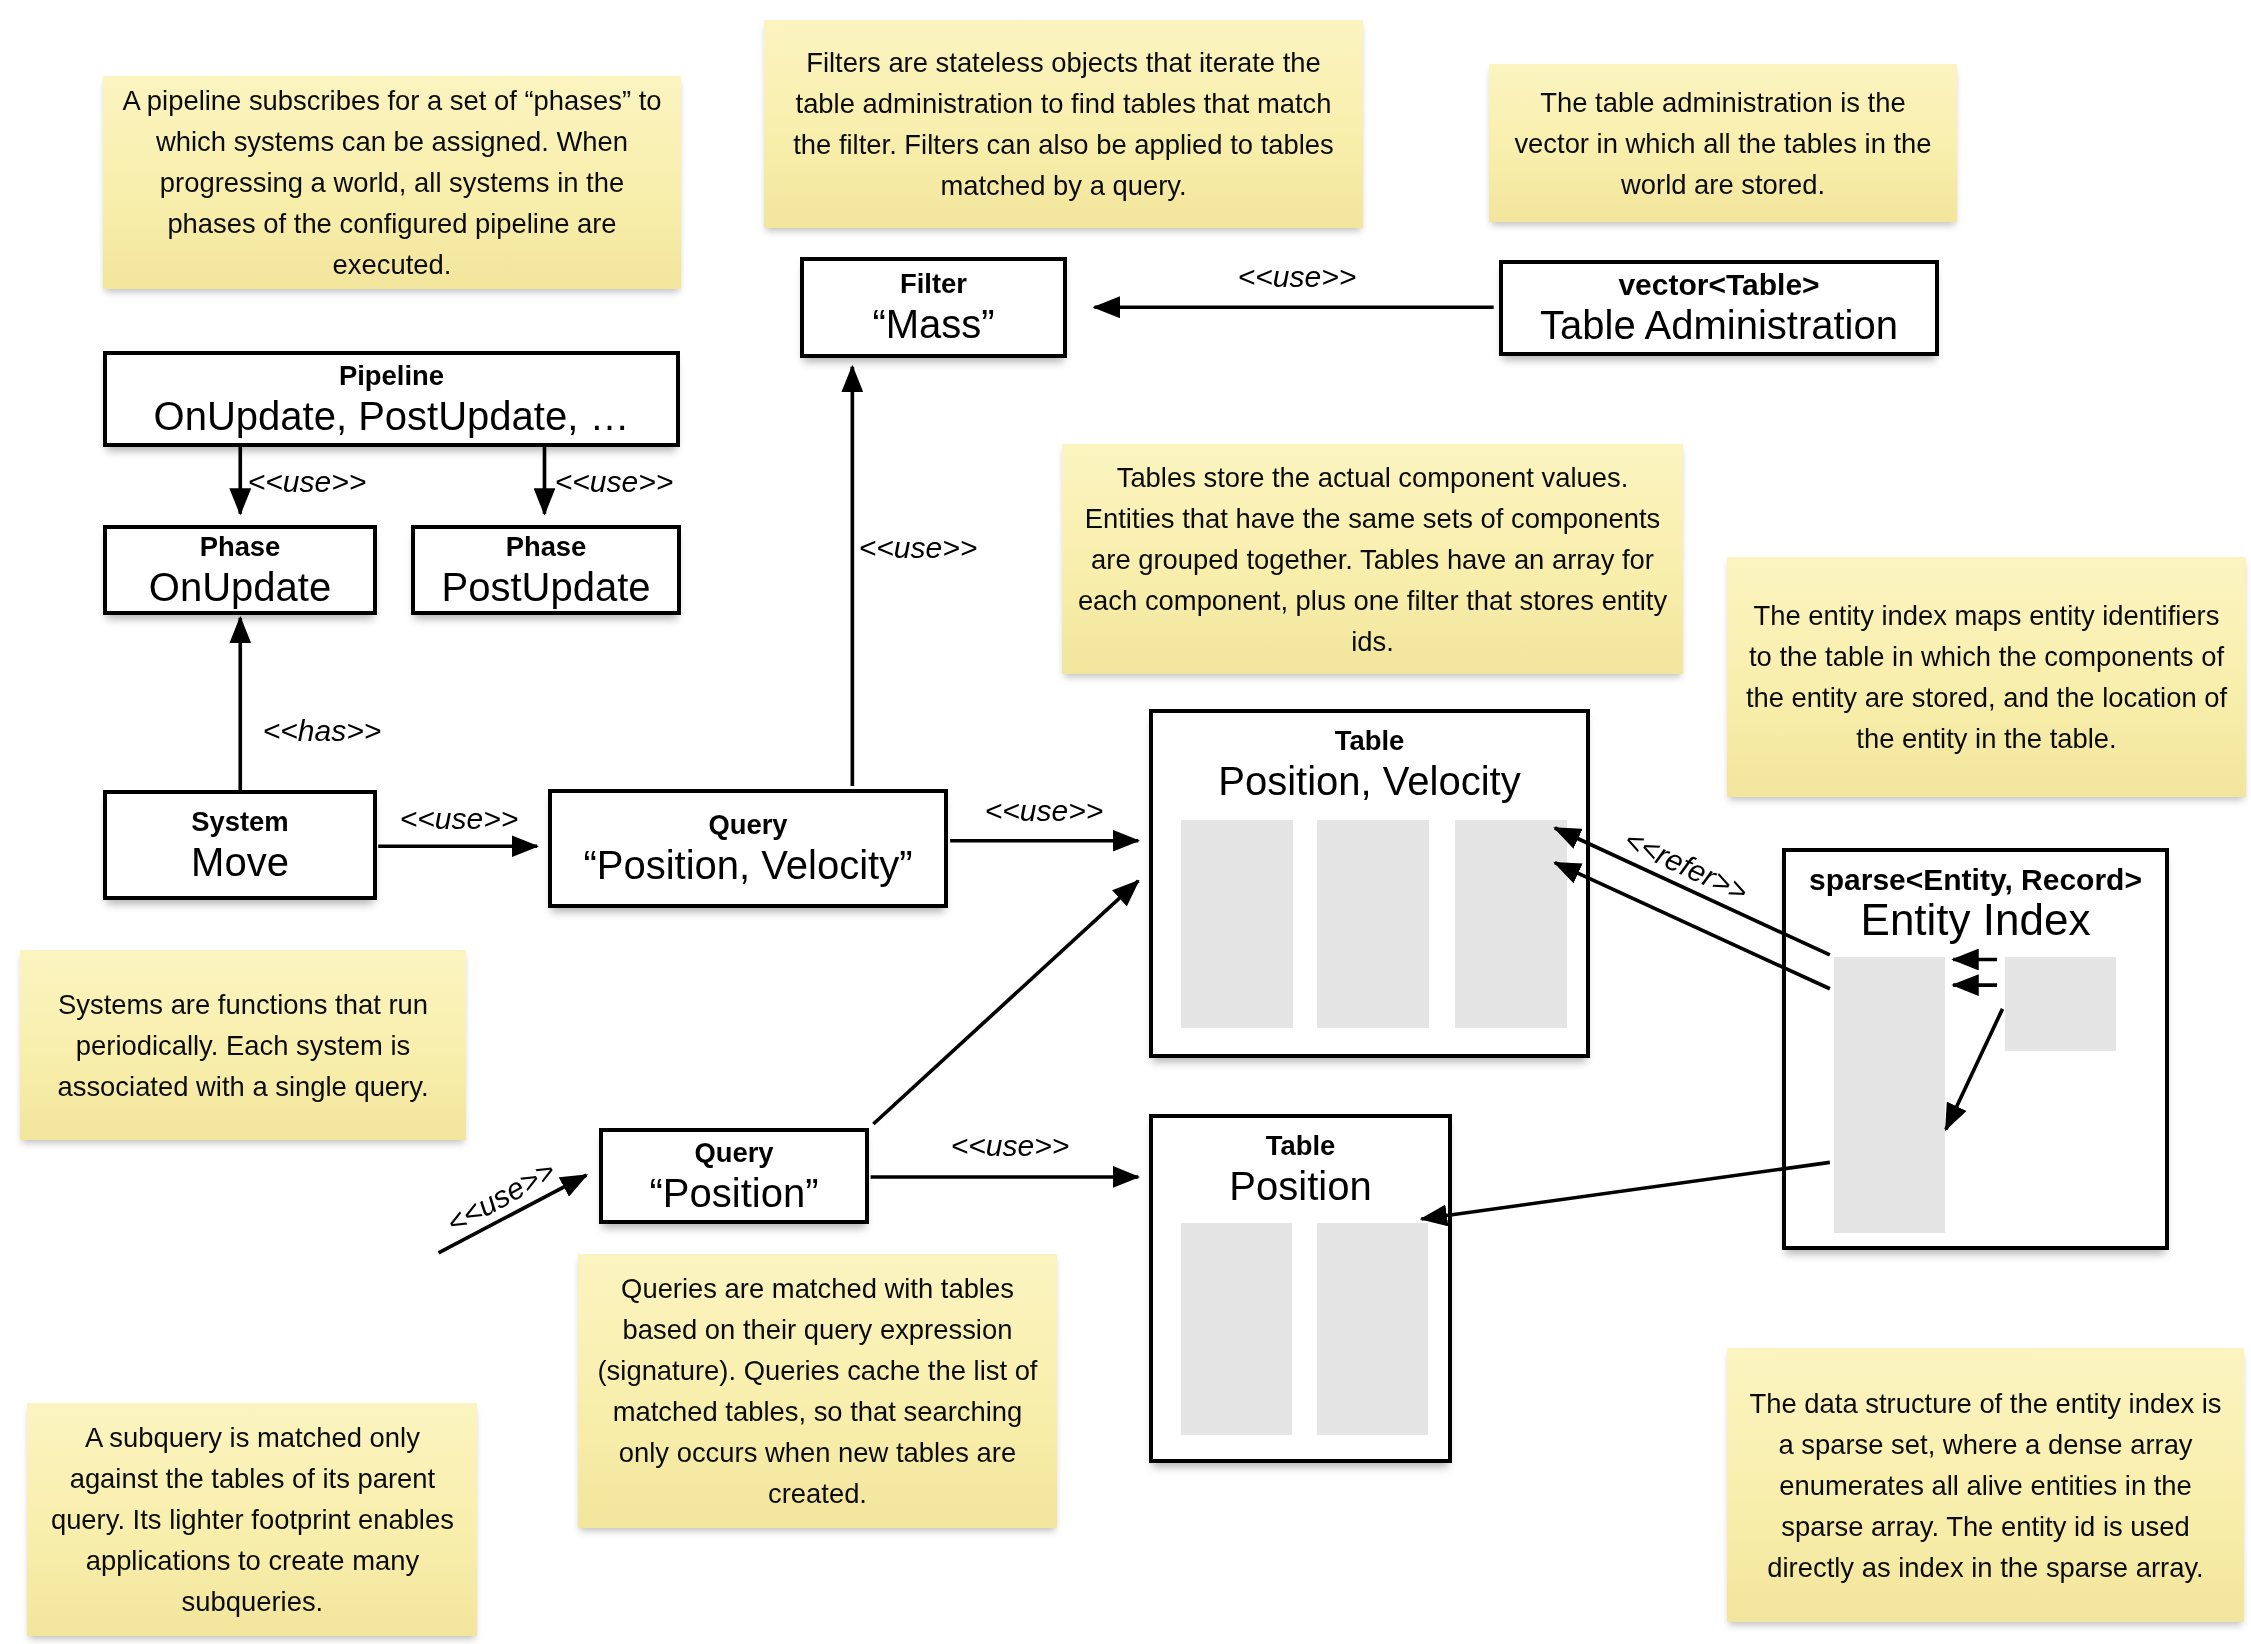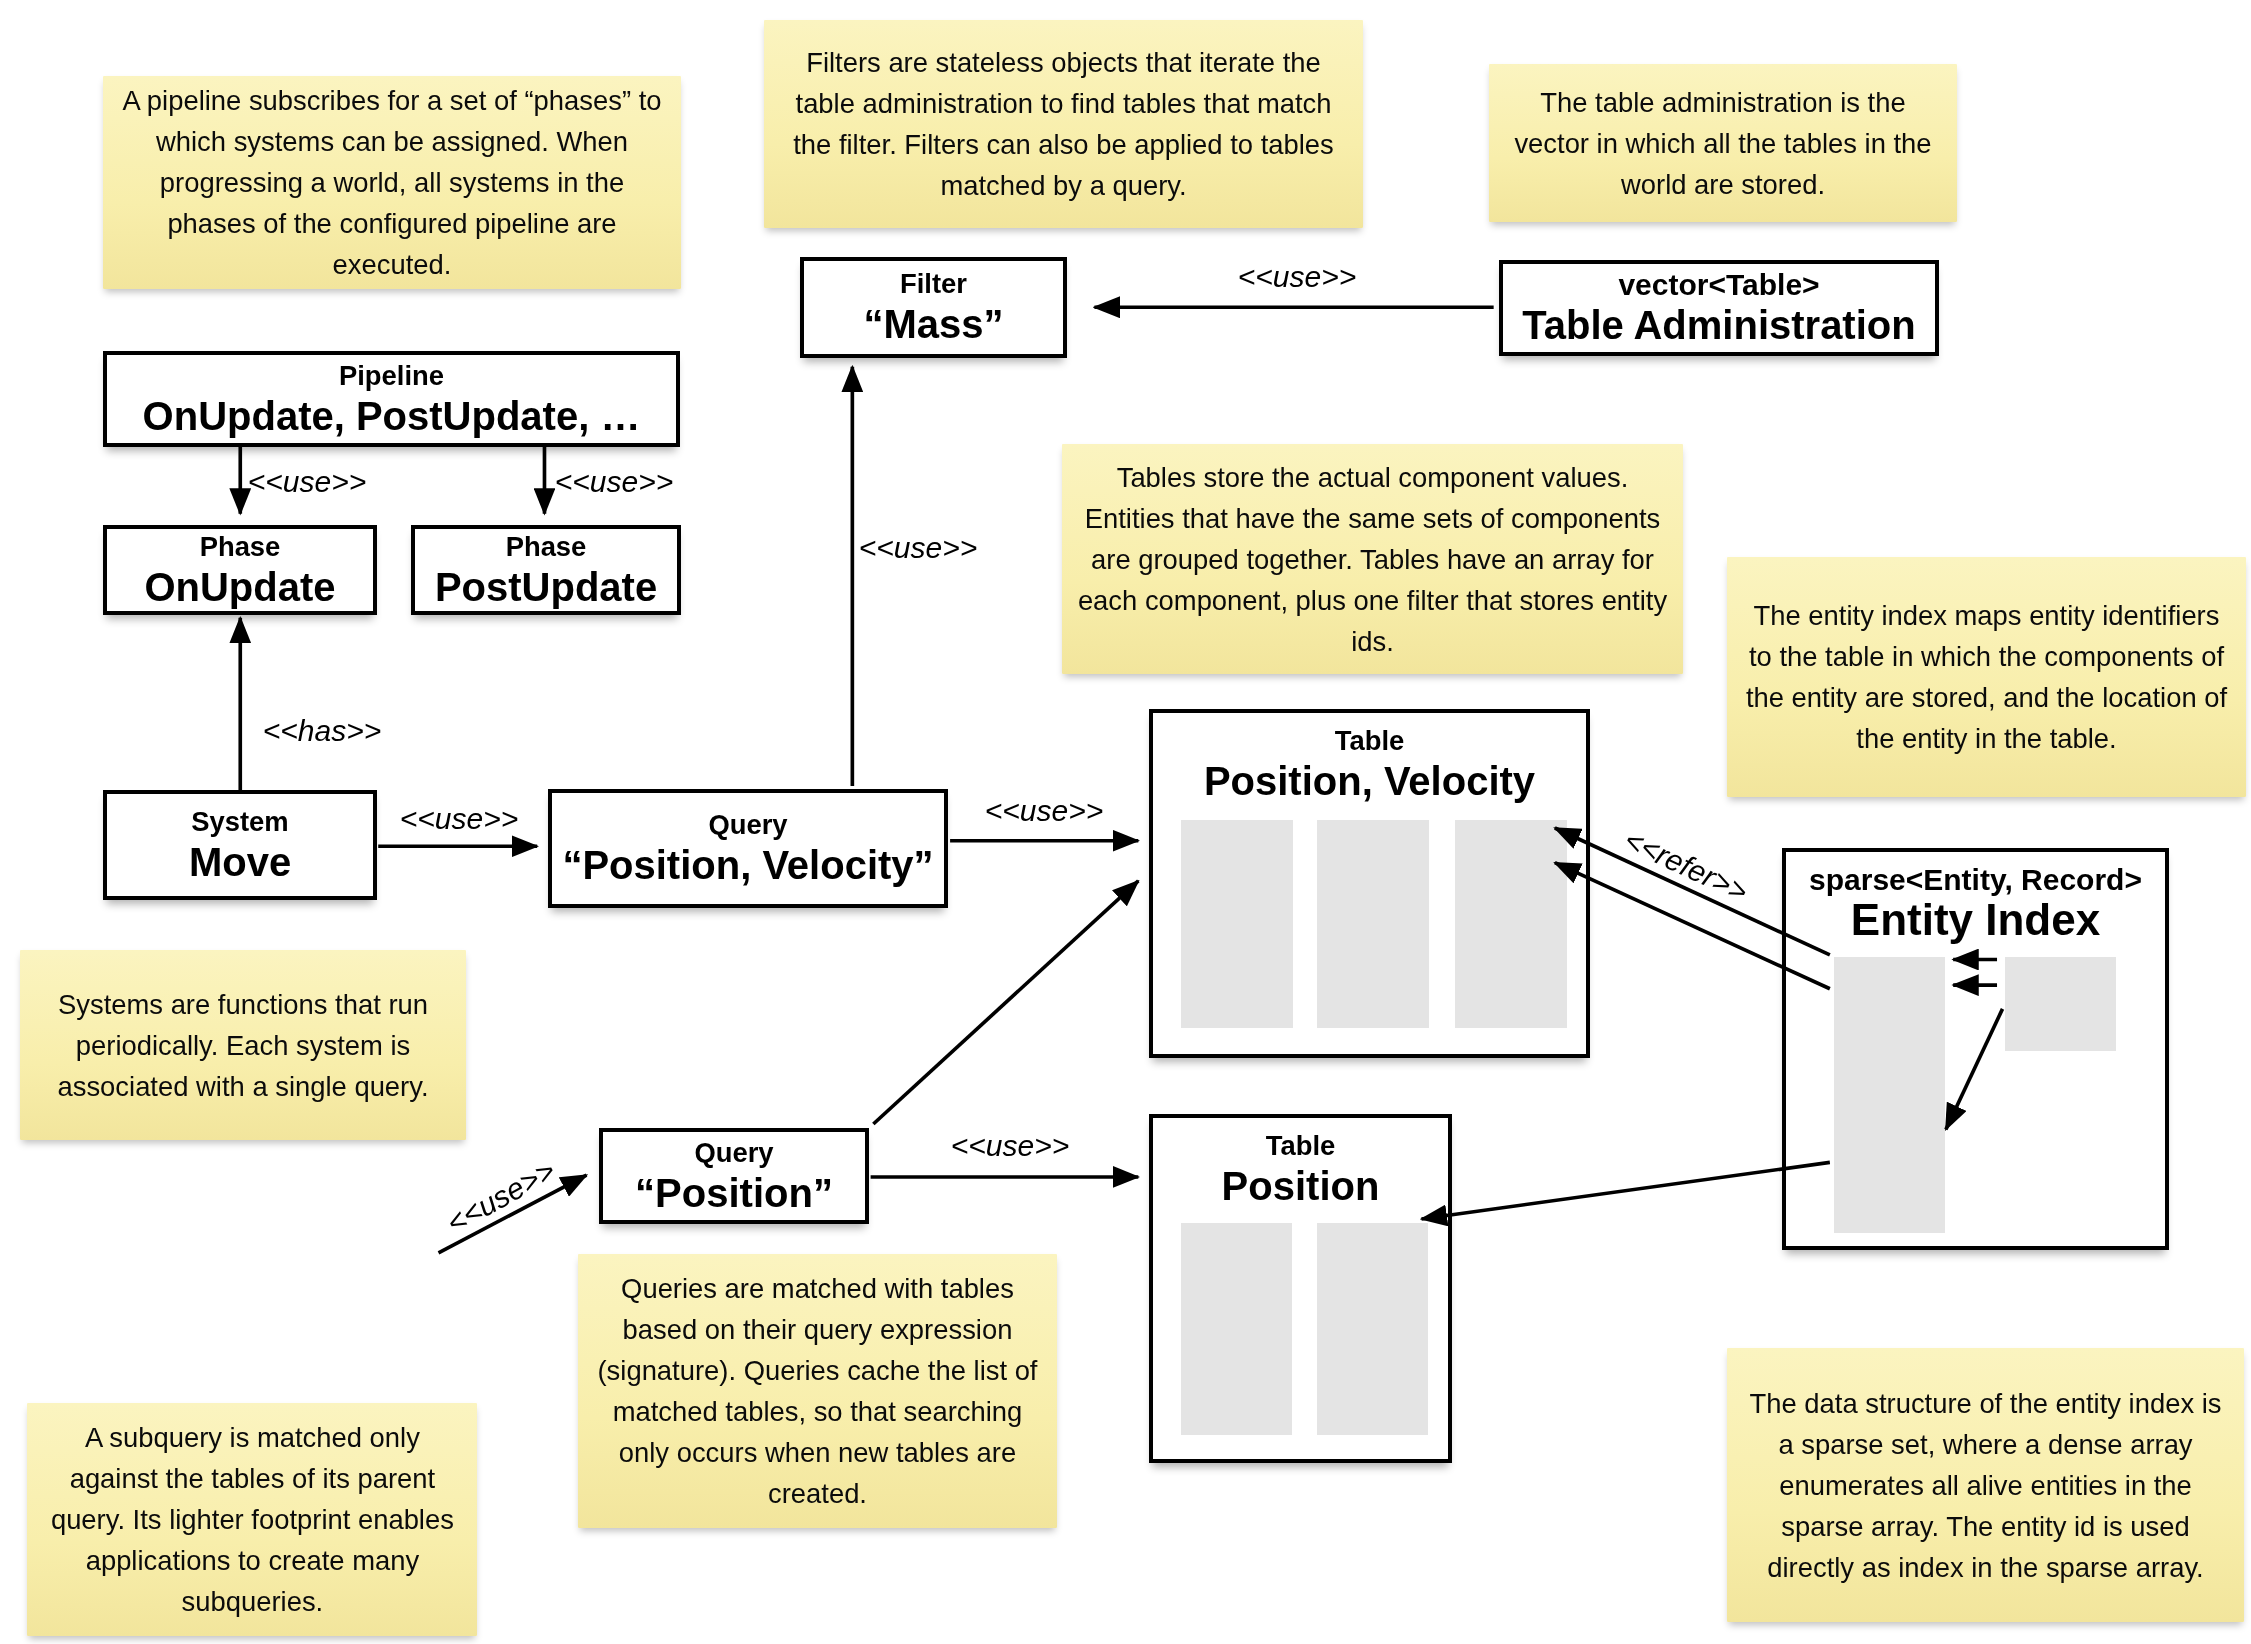--- a/index.html
+++ b/index.html
@@ -25,21 +25,21 @@
   .uml {
     position:absolute; z-index:2; box-sizing:border-box;
     background:#ffffff; border:4.6px solid #000;
     box-shadow:0 6.4px 8.2px -2.7px rgba(0,0,0,0.3);
     display:flex; flex-direction:column; align-items:center; justify-content:center;
     text-align:center; color:#000;
   }
   .uml.top { justify-content:flex-start; padding-top:11px; }
   .uml .stereo { font-weight:bold; font-size:27.4px; line-height:33px; }
   .uml .stereo.code { font-size:30px; }
-  .uml .name { font-weight:bold; font-size:40px; line-height:48px; }
+  .uml .name { font-weight:normal; font-size:40px; line-height:48px; }
   .uml .name.big { font-size:44px; }
 
   .bar { position:absolute; background:#e4e4e4; }
 
   .elabel {
     position:absolute; z-index:4; white-space:nowrap;
     font-style:italic; font-size:30px; color:#000;
     transform:translate(-50%,-50%);
   }
   .elabel.rot-up { transform:translate(-50%,-50%) rotate(-29deg); }

